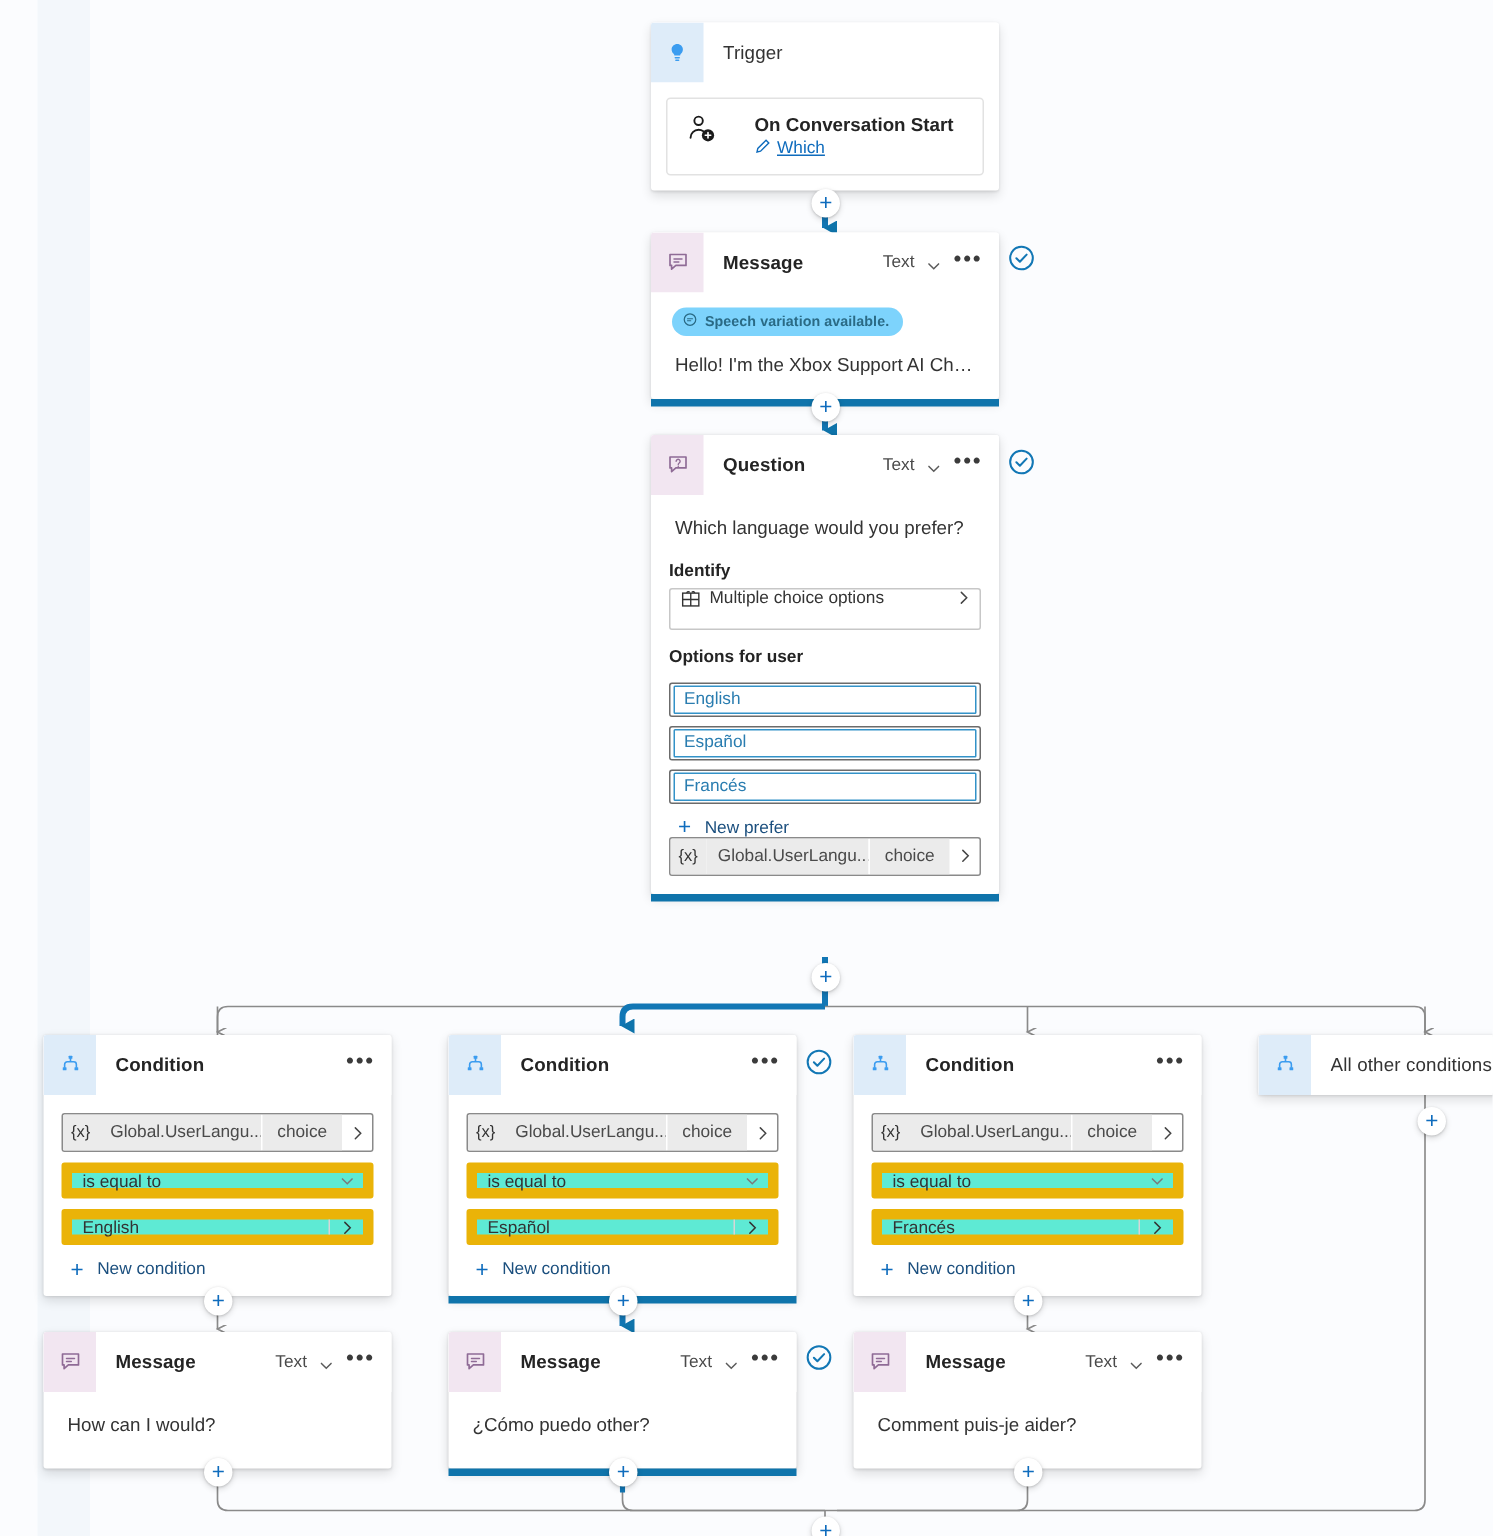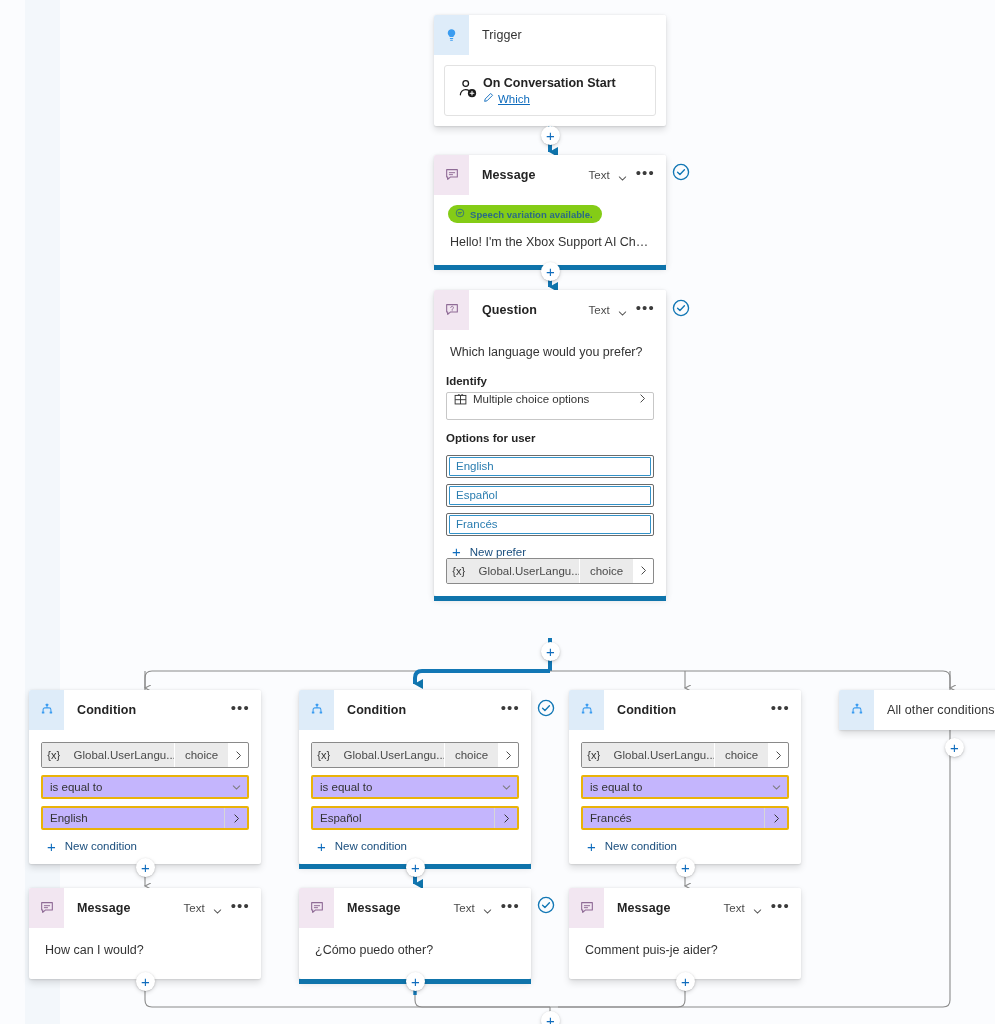--- a/index.html
+++ b/index.html
@@ -49,30 +49,30 @@
   }
   .node-body{padding:0 0 12px 0;}
   .body-text{
     font-size:12.5px;color:#333;padding:11px 16px 2px 16px;line-height:1.35;
     white-space:nowrap;overflow:hidden;text-overflow:ellipsis;
   }
 
   
   .trigger-inner{
     margin:10px;border:1px solid #e2e2e2;border-radius:3px;background:#fff;
-    display:flex;align-items:center;padding:10px 12px;gap:4px;
+    display:flex;padding:10px 12px;gap:24px;
   }
   .trigger-inner .ti-text{display:flex;flex-direction:column;gap:2px;}
   .ti-title{font-size:12.5px;font-weight:700;color:#242424;}
   .ti-edit{font-size:11.5px;color:#0f6cbd;text-decoration:underline;display:flex;align-items:center;gap:4px;}
 
   
   .chip{
     display:inline-flex;align-items:center;gap:5px;margin:10px 0 0 14px;
-    background:#84cc16;color:#2a6a85;border-radius:11px;padding:3px 9px 3px 7px;
+    background:#7dd3fc;color:#2a6a85;border-radius:11px;padding:3px 9px 3px 7px;
     font-size:9.5px;font-weight:700;letter-spacing:.05px;
   }
 
   
   .field-label{font-size:11.5px;font-weight:700;color:#242424;padding:12px 0 5px 12px;}
   .ctrl{
     margin:0 12px;height:26px;border:1px solid #c7c7c7;background:#fff;border-radius:2px;
     display:flex;align-items:flex-start;font-size:11.5px;color:#333;
   }
   .ctrl .ctrl-ic{width:26px;display:flex;align-items:center;justify-content:center;}
@@ -107,22 +107,22 @@
     background:#ebebeb;display:flex;align-items:center;padding:0 8px;
     max-width:104px;white-space:nowrap;overflow:hidden;text-overflow:ellipsis;color:#4a4a4a;
   }
   .var-sep{width:1px;background:#ffffff;}
   .var-type{background:#ebebeb;display:flex;align-items:center;padding:0 10px;color:#4a4a4a;}
   .var-pad{flex:1;background:#fff;}
   .var-end{width:22px;display:flex;align-items:center;justify-content:center;color:#444;}
 
   
   .selrow{
-    margin:7px 12px 0 12px;height:24px;border:2px solid #eab308;background:#c4b5fd;border-radius:2px;
-    display:flex;align-items:center;font-size:11.5px;color:#333;box-sizing:border-box;
+    margin:7px 12px 0 12px;height:24px;border:7px solid #eab308;background:#5eead4;border-radius:2px;
+    display:flex;align-items:flex-start;font-size:11.5px;color:#333;box-sizing:border-box;
   }
   .selrow .s-tx{flex:1;padding-left:7px;white-space:nowrap;overflow:hidden;text-overflow:ellipsis;}
   .selrow .s-end{width:22px;display:flex;align-items:center;justify-content:center;color:#6a6a6a;}
   .selrow.value .s-end{border-left:1px solid #d6d6d6;height:100%;color:#333;}
 
   
   .active-bar{
     position:absolute;left:0;right:0;bottom:-5px;height:5px;background:#0f74ab;
   }
   .node.active{box-shadow:0 0.6px 1.8px rgba(0,0,0,.10),0 3.2px 7.2px rgba(0,0,0,.14);}

